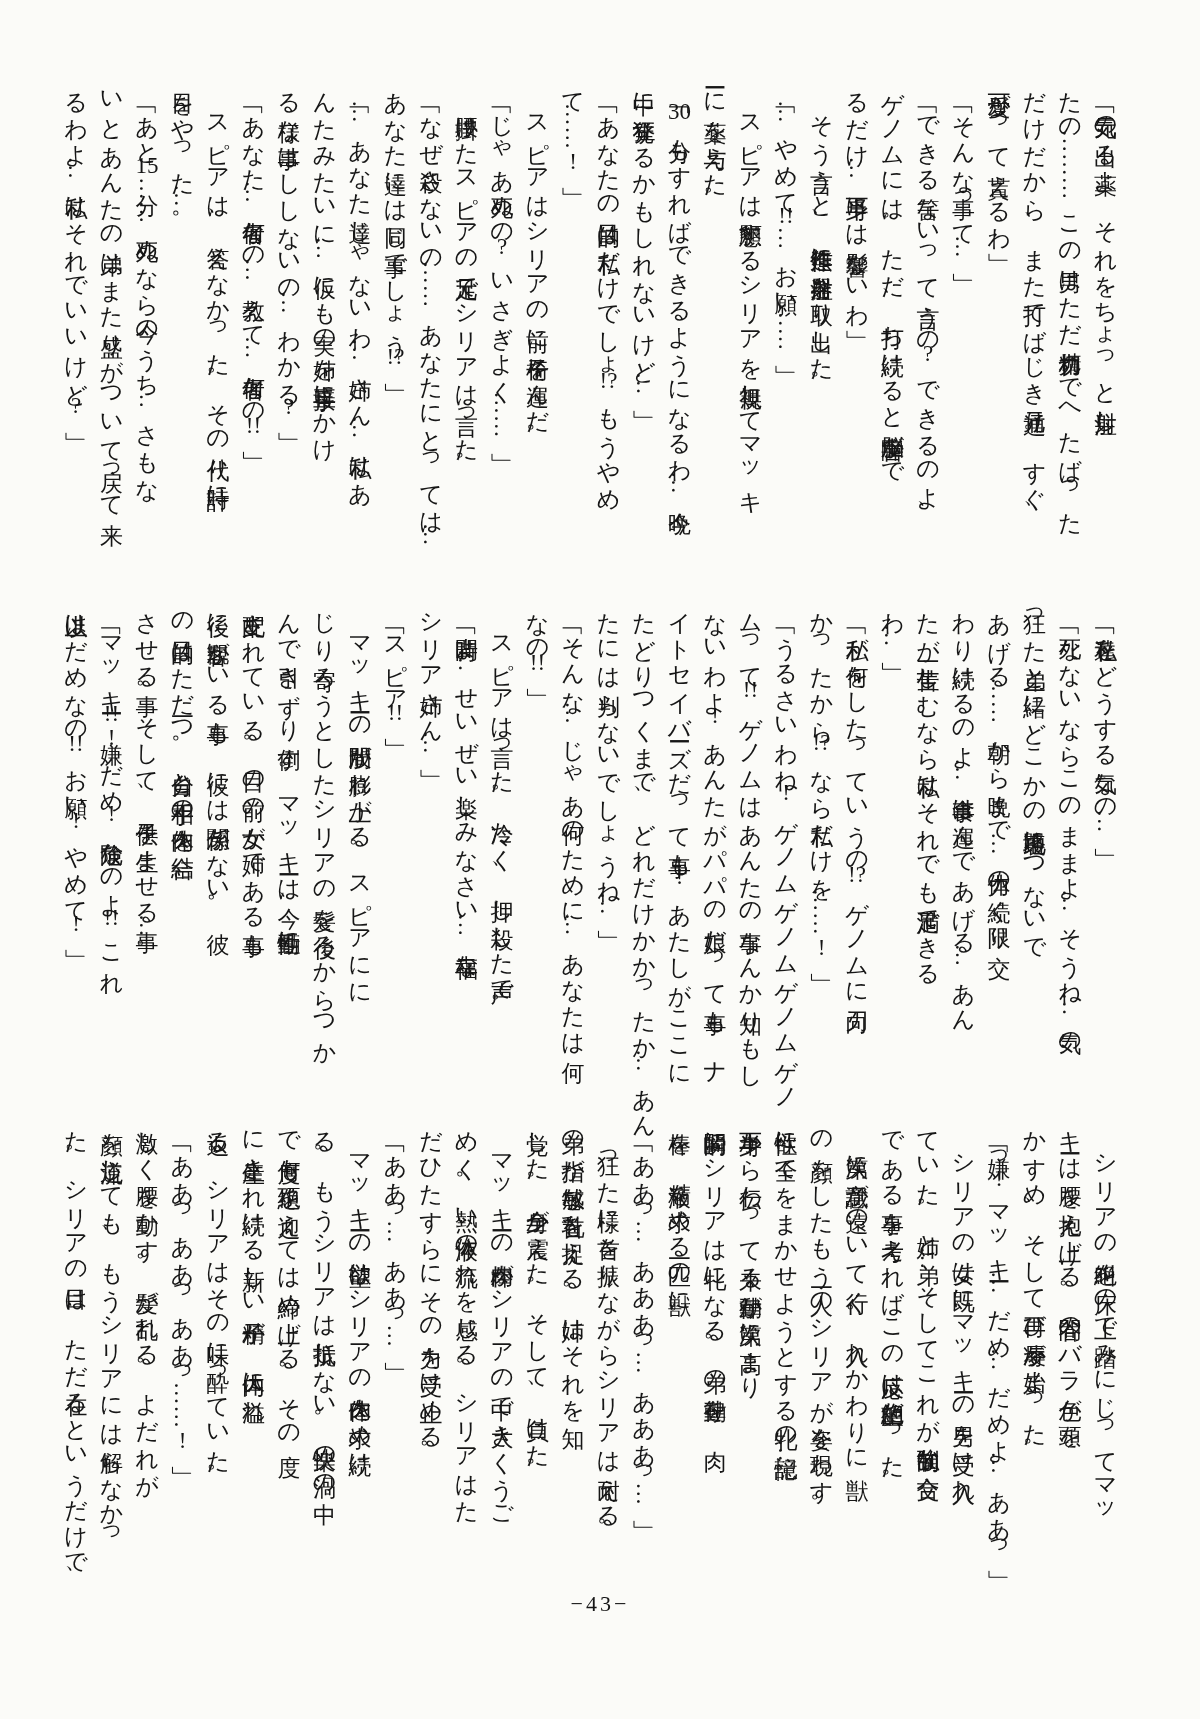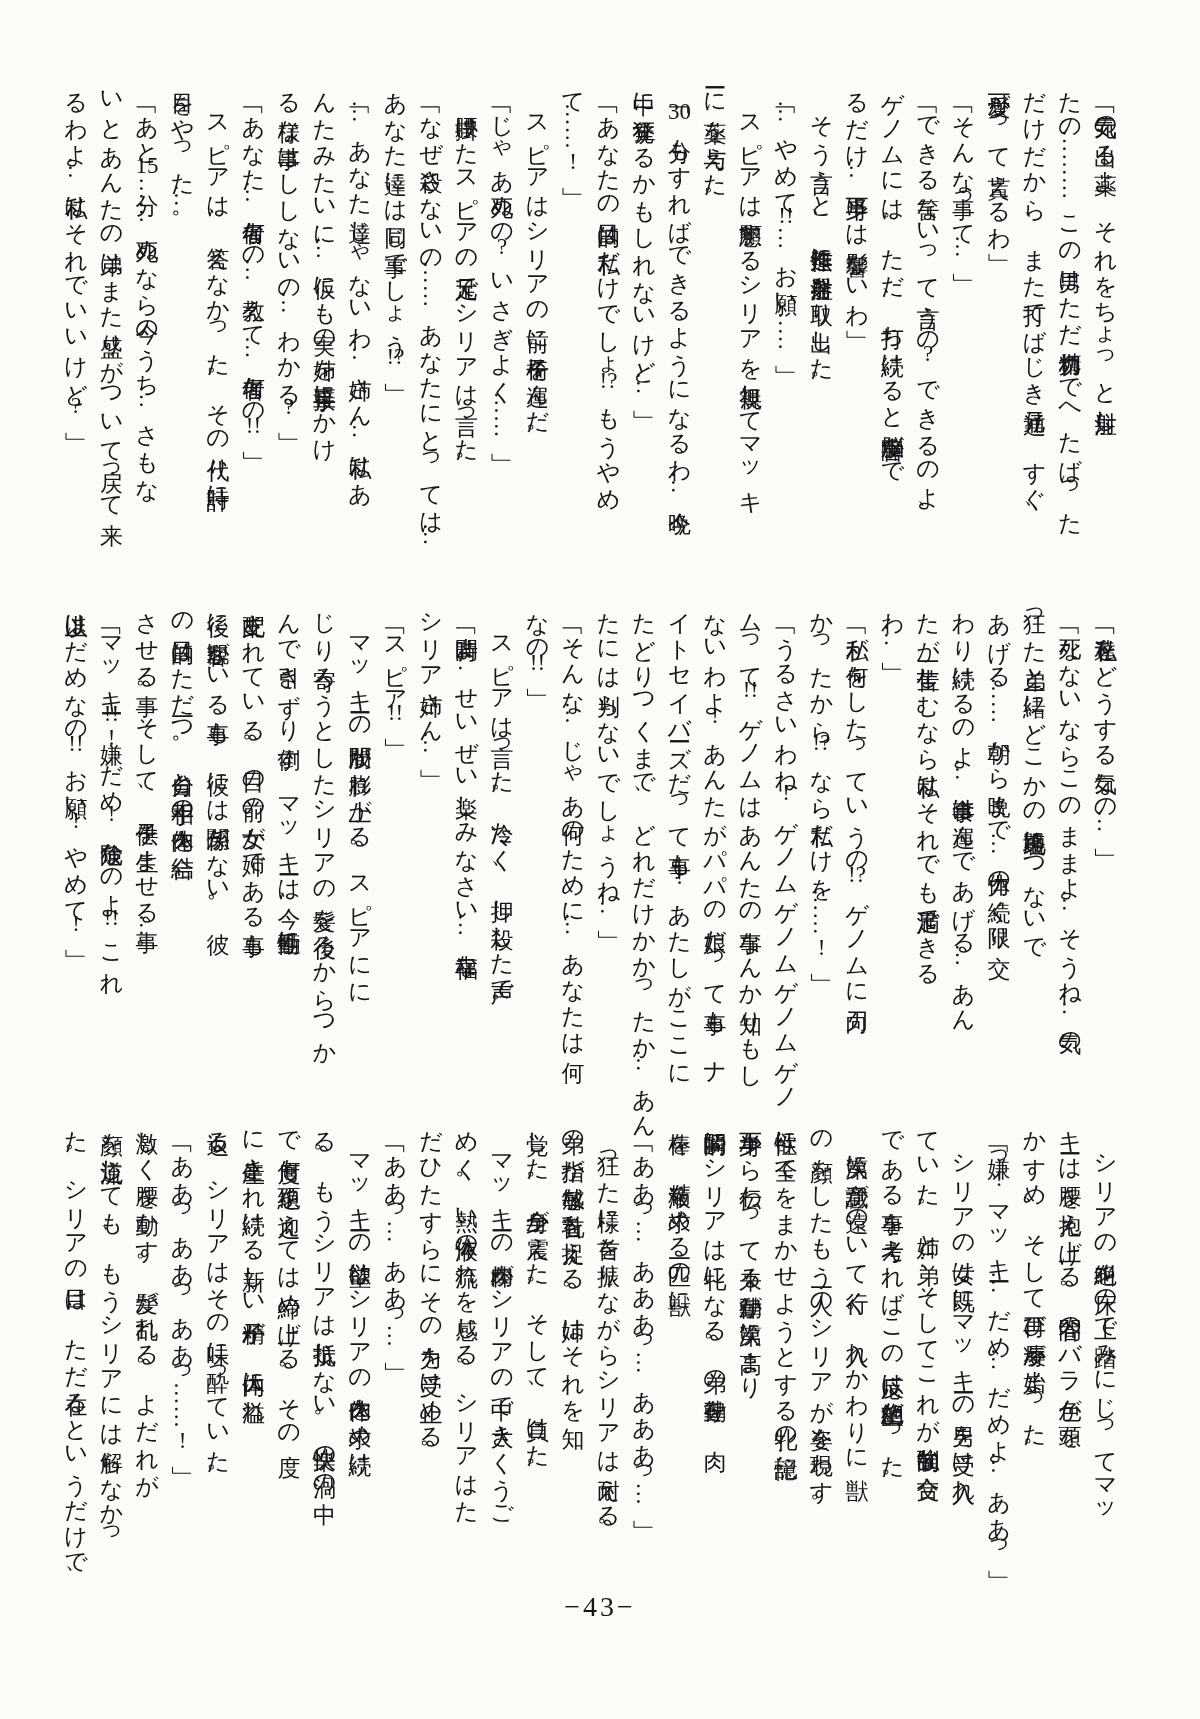--- a/index.html
+++ b/index.html
@@ -28,21 +28,21 @@
     line-height:35.5px;
     height:100%;
     white-space:nowrap;
     letter-spacing:0.5px;
   }
   .tcy { text-combine-upright:all; -webkit-text-combine:horizontal; }
   .page-number {
     position:absolute;
     top:1591px; left:0; right:0;
     text-align:center;
-    font-size:28px;
+    font-size:22px;
     color:#161616;
     letter-spacing:3px;
   }
 </style>
 </head>
 <body>
 
 <div class="page">
   <div class="band band-1">
       <div class="vline">　「元気の出る薬よ。それをちょっと注射し</div>

